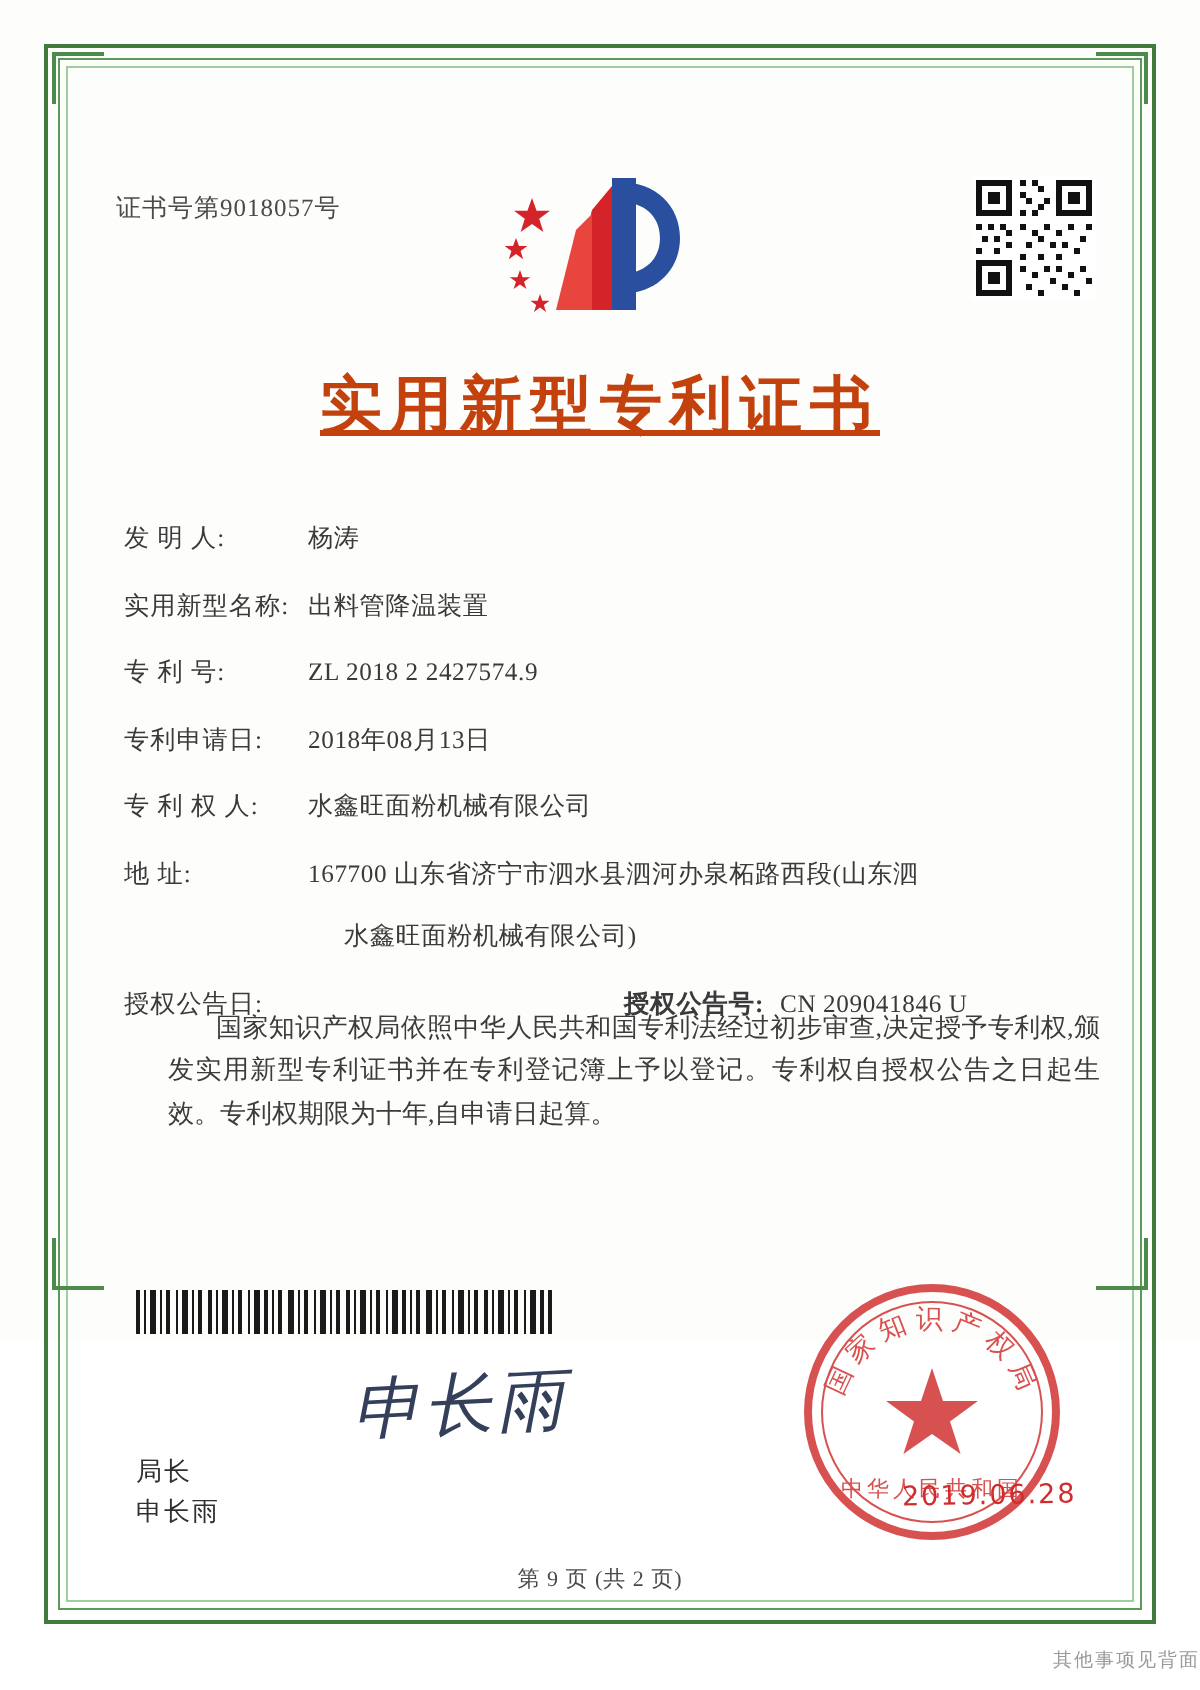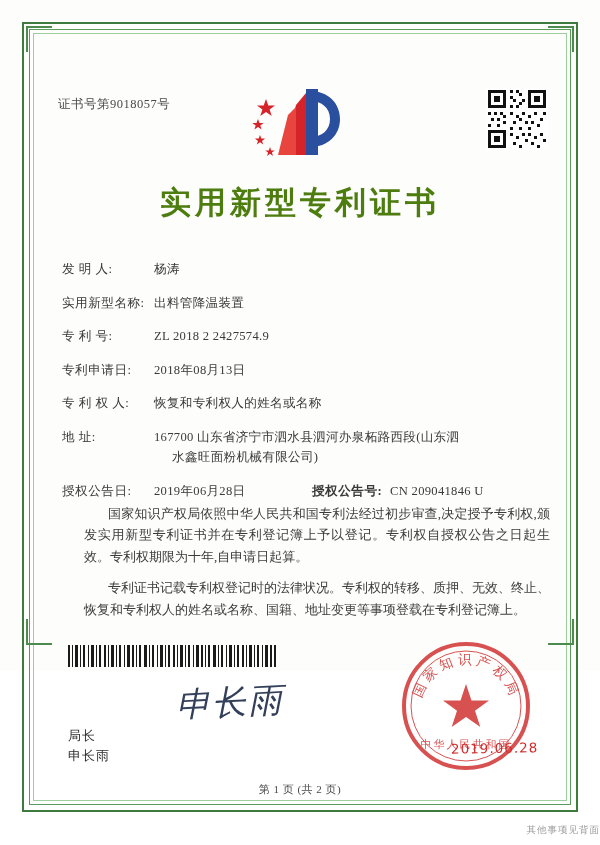--- a/index.html
+++ b/index.html
@@ -81,22 +81,23 @@
   }
 
   .title {
     position: absolute;
     left: 0; right: 0;
     top: 182px;
     text-align: center;
     font-size: 31px;
     font-weight: bold;
     letter-spacing: 4px;
-    color: #4d7c0f;
+    color: #c2410c;
     font-family: "DejaVu Sans", sans-serif;
+    text-decoration: underline;
   }
 
   
   .fields {
     position: absolute;
     left: 62px; top: 262px;
     width: 480px;
     font-size: 12.6px;
     color: #3a3a3a;
     line-height: 1.2;
@@ -111,21 +112,21 @@
     flex: 0 0 92px;
     letter-spacing: 0.5px;
     white-space: nowrap;
   }
   .field-value {
     flex: 1 1 auto;
     letter-spacing: 0.3px;
   }
   .field-value .cont {
     display: block;
-    margin-top: 5px;
+    margin-top: 16px;
     margin-left: 18px;
   }
   .inline-pair {
     display: flex;
     width: 100%;
   }
   .inline-pair .seg-a { width: 250px; flex: 0 0 250px; align-items: flex-end; }
   .inline-pair .seg-label { width: 78px; flex: 0 0 78px; letter-spacing: 0.5px; font-weight: bold; }
 
   
@@ -317,47 +318,45 @@
       <div class="field-value">ZL 2018 2 2427574.9</div>
     </div>
 
     <div class="field-row">
       <div class="field-label">专利申请日:</div>
       <div class="field-value">2018年08月13日</div>
     </div>
 
     <div class="field-row">
       <div class="field-label">专 利 权 人:</div>
-      <div class="field-value">恢复和专利权人的姓名或名称</div>
+      <div class="field-value">水鑫旺面粉机械有限公司</div>
     </div>
 
     <div class="field-row">
       <div class="field-label">地 址:</div>
       <div class="field-value">
         <span>167700 山东省济宁市泗水县泗河办泉柘路西段(山东泗</span>
         <span class="cont">水鑫旺面粉机械有限公司)</span>
       </div>
     </div>
 
     <div class="field-row">
       <div class="inline-pair">
         <div class="seg-a" style="display:flex;">
           <div class="field-label">授权公告日:</div>
-          <div class="field-value">2019年06月28日</div>
         </div>
         <div class="seg-label">授权公告号:</div>
         <div class="field-value">CN 209041846 U</div>
       </div>
     </div>
 
   </div>
 
   <div class="paras">
     <p>国家知识产权局依照中华人民共和国专利法经过初步审查,决定授予专利权,颁发实用新型专利证书并在专利登记簿上予以登记。专利权自授权公告之日起生效。专利权期限为十年,自申请日起算。</p>
-    <p>专利证书记载专利权登记时的法律状况。专利权的转移、质押、无效、终止、恢复和专利权人的姓名或名称、国籍、地址变更等事项登载在专利登记簿上。</p>
   </div>
 
   <div class="barcode">
     <svg width="210" height="22" viewBox="0 0 210 22" xmlns="http://www.w3.org/2000/svg" shape-rendering="crispEdges">
       <g fill="#1a1a1a">
         <rect x="0" y="0" width="2" height="22"></rect>
           <rect x="4" y="0" width="1" height="22"></rect>
           <rect x="7" y="0" width="3" height="22"></rect>
         <rect x="12" y="0" width="1" height="22"></rect>
           <rect x="15" y="0" width="2" height="22"></rect>
@@ -427,16 +426,16 @@
         <path id="sealArc" d="M 20 70 A 46 46 0 0 1 112 70" fill="none"></path>
         <text font-family="DejaVu Sans, sans-serif" font-size="13.5" fill="#d02c2c" letter-spacing="4">
           <textPath href="#sealArc" startOffset="8%">国家知识产权局</textPath>
         </text>
         <text x="66" y="108" text-anchor="middle" font-family="DejaVu Sans, sans-serif" font-size="11" fill="#d02c2c" letter-spacing="2">中华人民共和国</text>
       </g>
     </svg>
   </div>
   <div class="seal-date">2019.06.28</div>
 
-  <div class="page-no">第 1 页 (共 2 页)</div>
+  <div class="page-no">第 9 页 (共 2 页)</div>
   <div class="bottom-note">其他事项见背面</div>
 
 </div>
 
 </body></html>

